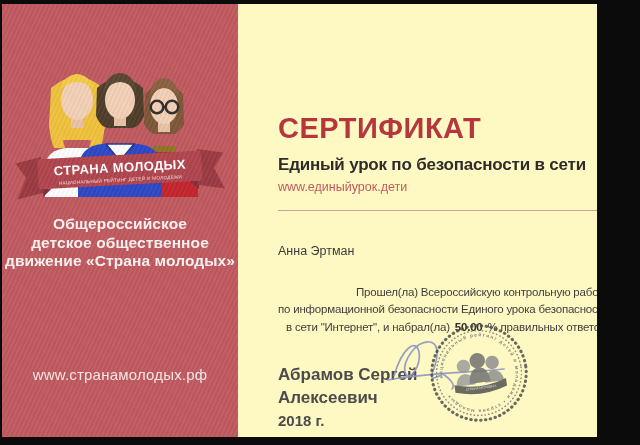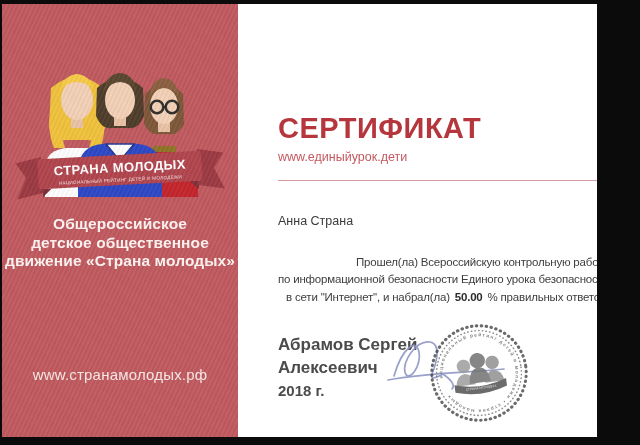--- a/index.html
+++ b/index.html
@@ -1,18 +1,18 @@
 <!DOCTYPE html>
 <html><head>
 <meta charset="utf-8">
 <style>
   html,body{margin:0;padding:0;}
   body{background:#0b0b0b;font-family:"Liberation Sans",sans-serif;}
   .stage{position:relative;width:640px;height:445px;background:#0b0b0b;overflow:hidden;}
-  .certificate{position:absolute;left:2px;top:4px;width:595px;height:433px;display:flex;background:#ffffff;overflow:hidden;}
+  .certificate{position:absolute;left:2px;top:4px;width:595px;height:433px;display:flex;background:#fef9c3;overflow:hidden;}
   
   .left-panel{position:relative;flex:none;width:236px;background:#c05a5f;overflow:hidden;}
   .left-panel::after{content:"";position:absolute;inset:0;
     background:repeating-linear-gradient(115deg,rgba(255,255,255,.035) 0 2px,rgba(0,0,0,.03) 2px 4px);
     pointer-events:none;}
   .people-svg{position:absolute;left:0;top:58px;width:236px;height:160px;}
   .movement{position:absolute;top:211px;left:0;width:100%;text-align:center;color:#fdf4f2;
     font-size:15.5px;font-weight:bold;line-height:1.2;white-space:pre-line;letter-spacing:.1px;}
   .left-site{position:absolute;top:362px;left:0;width:100%;text-align:center;color:#f6e8e6;
     font-size:15px;letter-spacing:.2px;}
@@ -89,24 +89,25 @@
       </svg>
 
       <div class="movement">Общероссийское
 детское общественное
 движение «Страна молодых»</div>
       <div class="left-site">www.странамолодых.рф</div>
     </div>
 
     <div class="right-panel">
       <h1 class="cert-title">СЕРТИФИКАТ</h1>
+      <h2 class="cert-subtitle">Единый урок по безопасности в сети</h2>
       <div class="cert-site">www.единыйурок.дети</div>
       <hr class="rule">
 
-      <div class="recipient">Анна Страна</div>
+      <div class="recipient">Анна Эртман</div>
 
       <p class="body-text"><span>Прошел(ла) Всероссийскую контрольную работу
 по информационной безопасности Единого урока безопасности
 в сети "Интернет", и набрал(ла) </span><b class="score">50.00</b><span> % правильных ответов.</span></p>
 
       <div class="sign-block">
         <div class="signer">Абрамов Сергей Алексеевич</div>
         <div class="year">2018 г.</div>
       </div>
 

